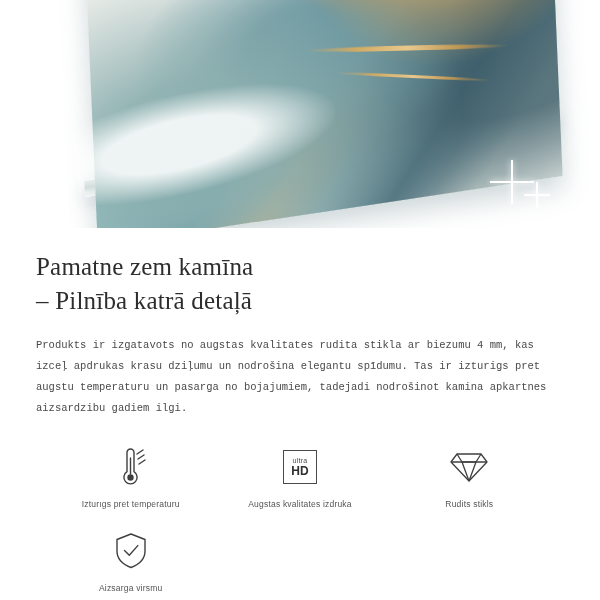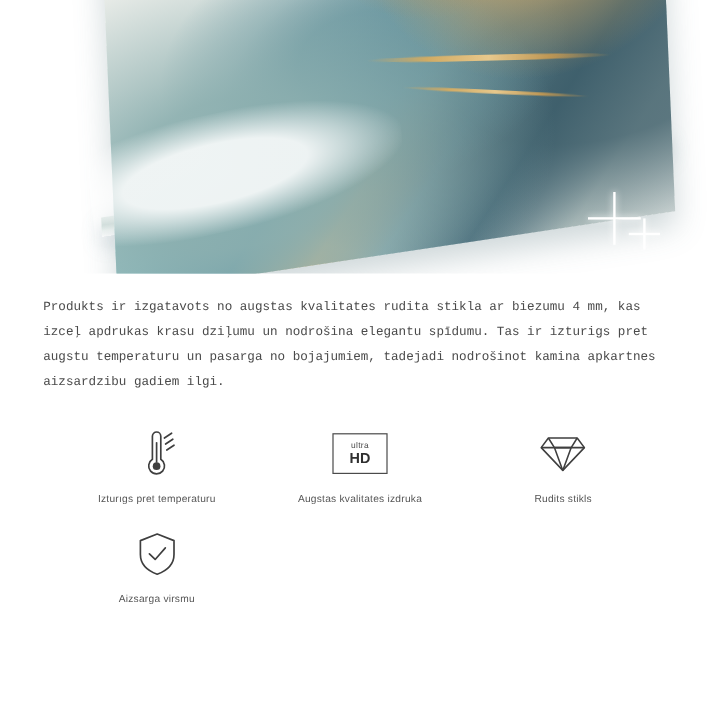--- a/index.html
+++ b/index.html
@@ -158,21 +158,21 @@
     color: #3f3f3f;
   }
   .feature-label {
     margin-top: 10px;
     font-size: 8.5px;
     color: #555555;
     text-align: left;
     letter-spacing: 0.2px;
   }
   .ultra-hd {
-    width: 46px; height: 34px;
+    width: 34px; height: 34px;
     border: 1.6px solid #4a4a4a;
     display: flex;
     flex-direction: column;
     align-items: center;
     justify-content: center;
     line-height: 1;
   }
   .ultra-hd .u { font-size: 7px; letter-spacing: 0.3px; color: #4a4a4a; }
   .ultra-hd .hd { font-size: 12px; font-weight: bold; color: #2f2f2f; margin-top: 1px; }
 </style>
@@ -190,20 +190,24 @@
         <div class="panel-gold1"></div>
         <div class="panel-gold2"></div>
 
       </div>
       <div class="sparkle s1"></div>
       <div class="sparkle s2"></div>
     </div>
   </div>
 
   <div class="content">
+    <h1 class="headline">
+      <span class="l1">Pamatne zem kamīna</span>
+      <span class="l2">– Pilnība katrā detaļā</span>
+    </h1>
 
     <p class="body-copy">Produkts ir izgatavots no augstas kvalitates rudita stikla ar biezumu 4 mm, kas izceļ apdrukas krasu dziļumu un nodrošina elegantu spīdumu. Tas ir izturigs pret augstu temperaturu un pasarga no bojajumiem, tadejadi nodrošinot kamina apkartnes aizsardzibu gadiem ilgi.</p>
 
     <div class="features">
 
       <div class="feature">
         <div class="feature-icon">
           <svg width="40" height="42" viewBox="0 0 40 42" fill="none" stroke="#3f3f3f" stroke-width="1.4" stroke-linecap="round">
             <path d="M16 6.5a3.5 3.5 0 0 1 7 0v19.2a6.6 6.6 0 1 1-7 0z"></path>
             <line x1="19.5" y1="12" x2="19.5" y2="28"></line>

